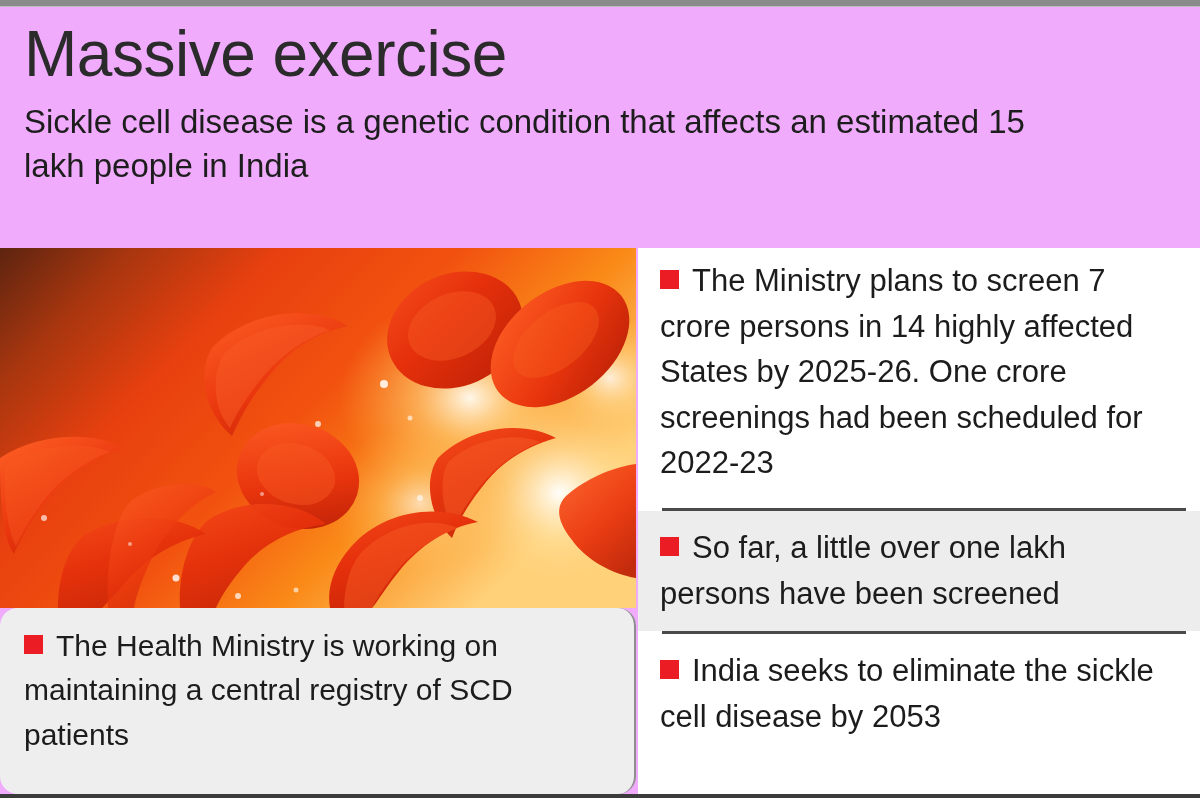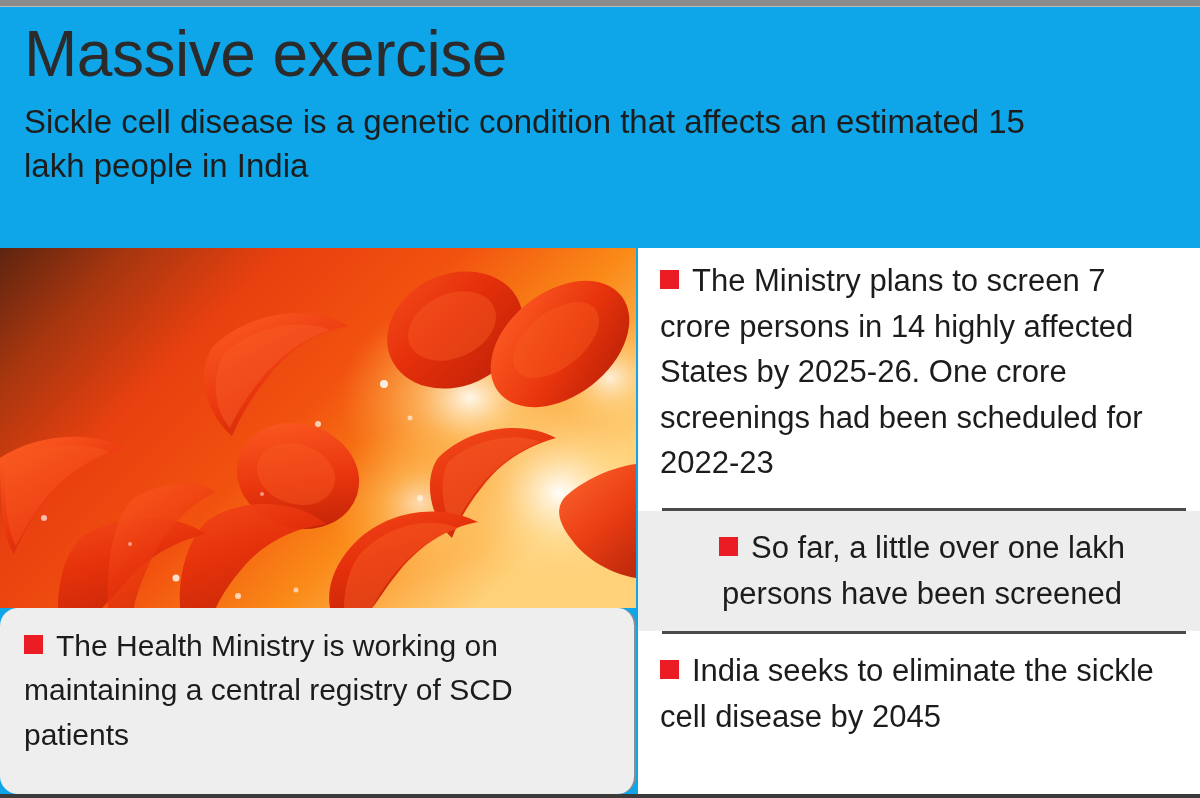--- a/index.html
+++ b/index.html
@@ -9,21 +9,21 @@
   }
   body {
     font-family: "Liberation Sans", sans-serif;
     -webkit-font-smoothing: antialiased;
   }
 
   #infographic {
     position: relative;
     width: 1200px;
     height: 798px;
-    background: #0ea5e9;
+    background: #f0abfc;
     overflow: hidden;
     box-sizing: border-box;
   }
 
   
   .top-rule {
     position: absolute;
     left: 0; top: 0;
     width: 1200px;
     height: 7px;
@@ -100,21 +100,21 @@
     width: 562px;
     height: 546px;
     background: #ffffff;
     box-sizing: border-box;
   }
   .rc-item {
     position: relative;
     padding: 0 16px 0 22px;
     box-sizing: border-box;
   }
-  .rc-item.shaded { background: #ededed; text-align: center; }
+  .rc-item.shaded { background: #ededed; }
   .rc-divider {
     height: 0;
     border-top: 3px solid #4a4a4a;
     margin: 0 14px 0 24px;
   }
 
   
   .bullet-text {
     font-size: 31px;
     line-height: 1.47;
@@ -251,21 +251,21 @@
     <div class="rc-item shaded" style="padding-top:14px;height:120px;">
       <p class="bullet-text">
         <span class="bullet-sq"></span><span>So far, a little over one lakh persons have been screened</span>
       </p>
     </div>
 
     <div class="rc-divider"></div>
 
     <div class="rc-item" style="padding-top:14px;height:120px;">
       <p class="bullet-text">
-        <span class="bullet-sq"></span><span>India seeks to eliminate the sickle cell disease by 2045</span>
+        <span class="bullet-sq"></span><span>India seeks to eliminate the sickle cell disease by 2053</span>
       </p>
     </div>
 
   </div>
 
   <div class="bottom-rule"></div>
 
 </div>
 
 </body></html>

